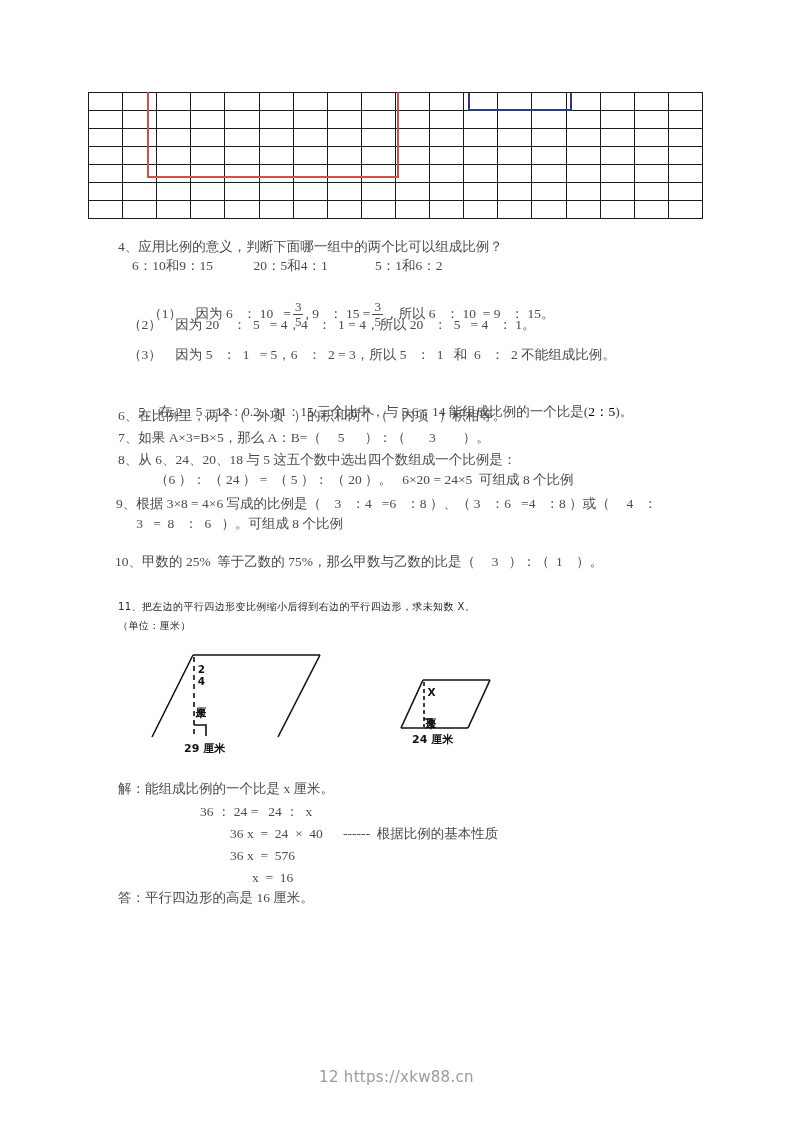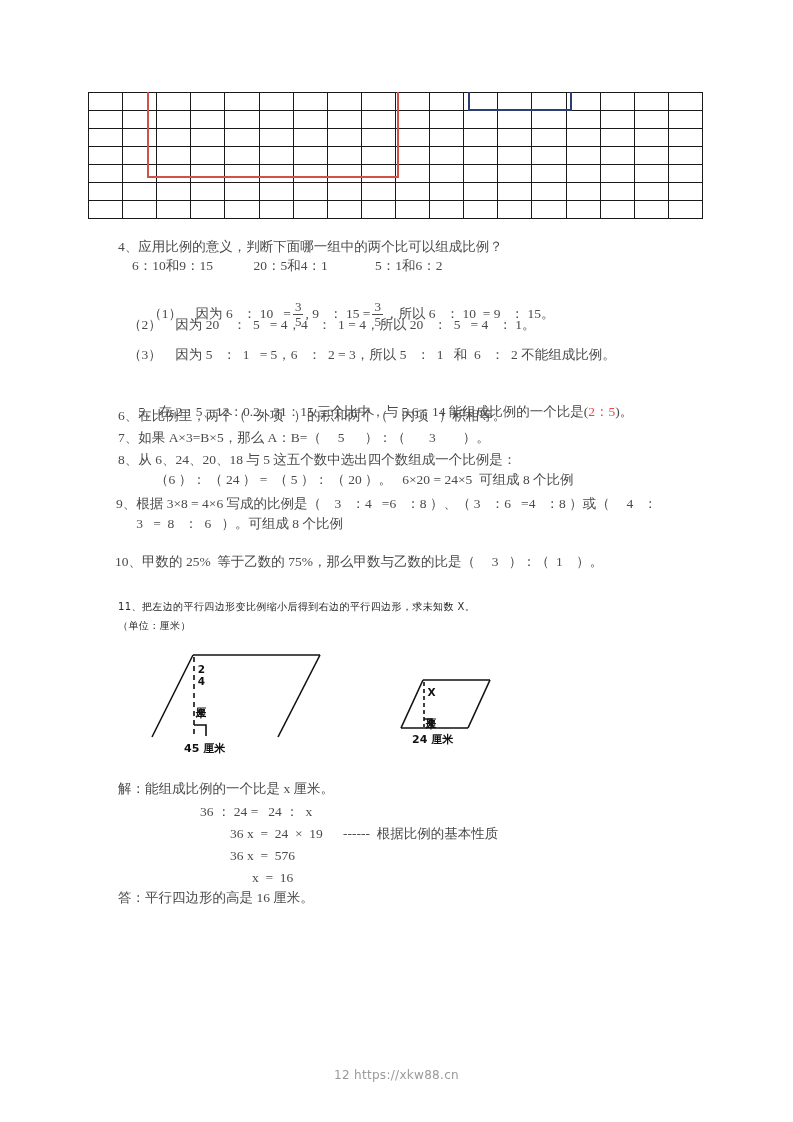--- a/index.html
+++ b/index.html
@@ -79,21 +79,21 @@
   }
   .ln {
     position: absolute;
     white-space: pre;
     font-size: 13.5px;
     line-height: 1.25;
     color: #4a4a4a;
     font-family: "Liberation Serif", "DejaVu Serif", serif;
   }
 
-  .red { color: #ef4444; }
+  .red { color: #000000; }
 
   
   .frac {
     display: inline-block;
     vertical-align: middle;
     text-align: center;
     font-size: 13px;
     line-height: 1.05;
     margin: 0 2px;
     position: relative;
@@ -147,21 +147,21 @@
   }
 
   
   #watermark {
     position: absolute;
     left: 0;
     top: 1068px;
     width: 793px;
     text-align: center;
     font-family: "DejaVu Sans", sans-serif;
-    font-size: 12px;
+    font-size: 15px;
     color: #9a9a9a;
     letter-spacing: 0.3px;
   }
 </style>
 </head>
 <body>
 
 <div class="page">
 
   <div id="grid-block">
@@ -339,39 +339,39 @@
     <div class="ln" style="left:116px; top:496px;">9、根据 3×8 = 4×6 写成的比例是（    3   ：4   =6   ：8 ）、（ 3   ：6   =4   ：8 ）或（     4   ：</div>
     <div class="ln" style="left:116px; top:516px;">      3   =  8   ：  6   ）。可组成 8 个比例</div>
 
     <div class="ln" style="left:115px; top:554px;">10、甲数的 25%  等于乙数的 75%，那么甲数与乙数的比是（     3   ）：（  1    ）。</div>
 
     <div class="ln bitmap" style="left:118px; top:601px;">11、把左边的平行四边形变比例缩小后得到右边的平行四边形，求未知数 X。</div>
     <div class="ln bitmap" style="left:118px; top:620px;">（单位：厘米）</div>
 
     <div class="ln" style="left:118px; top:781px;">解：能组成比例的一个比是 x 厘米。</div>
     <div class="ln" style="left:200px; top:804px;">36 ： 24 =   24 ：  x</div>
-    <div class="ln" style="left:230px; top:826px;">36 x  =  24  ×  19      ------  根据比例的基本性质</div>
+    <div class="ln" style="left:230px; top:826px;">36 x  =  24  ×  40      ------  根据比例的基本性质</div>
     <div class="ln" style="left:230px; top:848px;">36 x  =  576</div>
     <div class="ln" style="left:252px; top:870px;">x  =  16</div>
     <div class="ln" style="left:118px; top:890px;">答：平行四边形的高是 16 厘米。</div>
   </div>
 
   <div id="fig-left">
     <svg class="fig-svg" width="175" height="115" viewBox="0 0 175 115">
 
       <line x1="43" y1="10" x2="170" y2="10" stroke="#111" stroke-width="1.6"></line>
       <line x1="43" y1="10" x2="2" y2="92" stroke="#111" stroke-width="1.6"></line>
       <line x1="170" y1="10" x2="128" y2="92" stroke="#111" stroke-width="1.6"></line>
 
       <line x1="44" y1="12" x2="44" y2="90" stroke="#111" stroke-width="1.6" stroke-dasharray="5,4"></line>
 
       <polyline points="44,80 56,80 56,91" fill="none" stroke="#111" stroke-width="1.6"></polyline>
     </svg>
     <div class="vlabel" style="left:46px; top:18px;">24 厘米</div>
-    <div class="blabel" style="left:34px; top:96px;">45 厘米</div>
+    <div class="blabel" style="left:34px; top:96px;">29 厘米</div>
   </div>
 
   <div id="fig-right">
     <svg class="fig-svg" width="105" height="88" viewBox="0 0 105 88">
       <line x1="25" y1="8" x2="92" y2="8" stroke="#111" stroke-width="1.6"></line>
       <line x1="25" y1="8" x2="3" y2="56" stroke="#111" stroke-width="1.6"></line>
       <line x1="92" y1="8" x2="70" y2="56" stroke="#111" stroke-width="1.6"></line>
       <line x1="3" y1="56" x2="70" y2="56" stroke="#111" stroke-width="1.6"></line>
       <line x1="26" y1="10" x2="26" y2="55" stroke="#111" stroke-width="1.6" stroke-dasharray="4,3"></line>
       <polyline points="26,47 34,47 34,55" fill="none" stroke="#111" stroke-width="1.5"></polyline>

